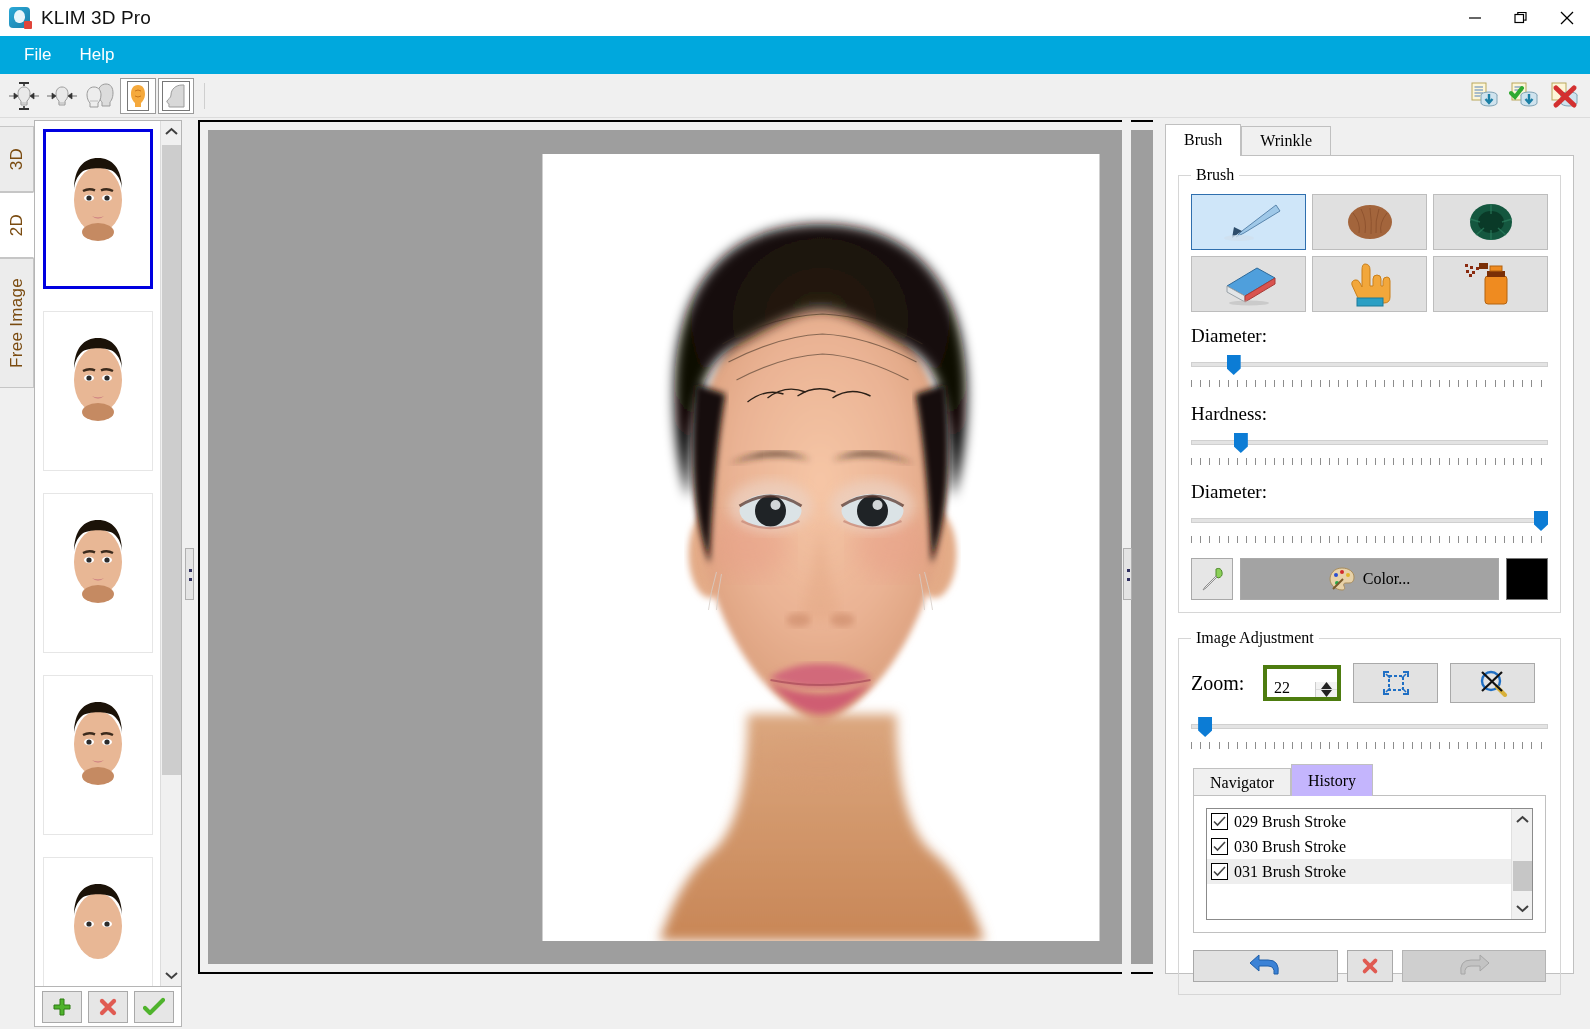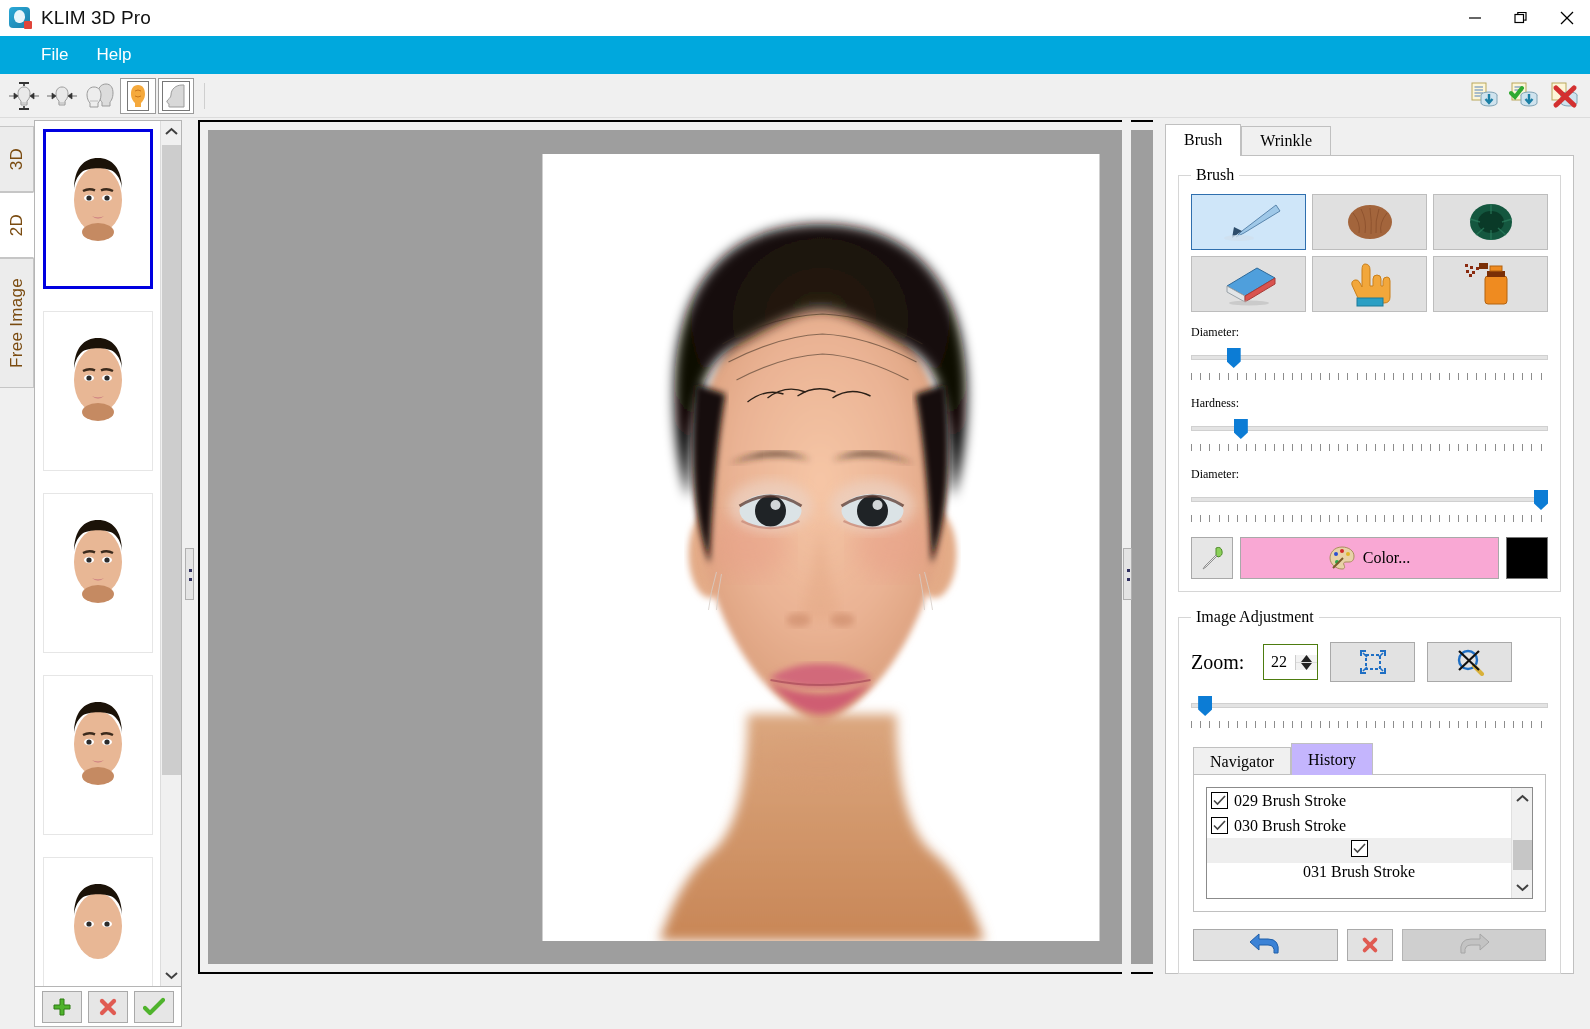--- a/index.html
+++ b/index.html
@@ -37,21 +37,21 @@
   .win-btns { position:absolute; right:0; top:0; height:36px; display:flex; }
   .win-btn {
     width:46px; height:36px; display:flex; align-items:center; justify-content:center;
     background:#fff;
   }
   .win-btn svg { display:block; }
 
   
   .menubar {
     height:38px; background:#00a8dd; display:flex; align-items:center;
-    padding-left:27px;
+    padding-left:10px;
   }
   .menu-item {
     padding:4px 14px; font-size:17px; color:#fff;
   }
 
   
   .toolbar {
     height:44px; background:#f0f0f0; display:flex; align-items:center;
     border-bottom:1px solid #dcdcdc; position:relative;
   }
@@ -181,21 +181,21 @@
   }
   fieldset.grp > legend { font-size:16px; padding:0 5px; color:#000; }
 
   .brush-grid { display:grid; grid-template-columns:repeat(3,1fr); gap:6px; margin-top:4px; }
   .brush-cell {
     height:56px; background:#e0e0e0; border:1px solid #bdbdbd;
     display:flex; align-items:center; justify-content:center; position:relative;
   }
   .brush-cell.sel { background:#cfe6f9; border:1px solid #2f6fae; }
 
-  .slabel { font-size:12px; margin:13px 0 6px 0; }
+  .slabel { font-size:19px; margin:13px 0 6px 0; }
 
   .slider { position:relative; height:26px; margin-top:2px; }
   .slider .track {
     position:absolute; left:0; right:0; top:9px; height:5px;
     background:#e3e3e3; border:1px solid #d0d0d0;
   }
   .slider .knob {
     position:absolute; top:2px; width:14px; height:20px; background:#0c7cd5;
     clip-path:polygon(0 0,100% 0,100% 68%,50% 100%,0 68%);
   }
@@ -204,30 +204,30 @@
     background-image:repeating-linear-gradient(to right,#8d8d8d 0 1px,transparent 1px 9.2px);
     background-size:100% 7px; background-repeat:no-repeat; background-position:left top;
   }
 
   .colorrow { display:flex; align-items:center; gap:7px; margin-top:12px; }
   .eyedrop {
     width:42px; height:42px; background:#e6e6e6; border:1px solid #a9a9a9;
     display:flex; align-items:center; justify-content:center;
   }
   .colorbtn {
-    flex:1; height:42px; background:#f9a8d4; border:1px solid #a9a9a9;
+    flex:1; height:42px; background:#a3a3a3; border:1px solid #a9a9a9;
     display:flex; align-items:center; justify-content:center; gap:8px; font-size:16px;
   }
   .swatch { width:42px; height:42px; border:1px solid #777; }
 
   .zoomrow { display:flex; align-items:center; gap:12px; margin-top:10px; }
   .zoomlabel { font-size:20px; width:60px; }
   .spin {
-    width:55px; height:36px; border:1px solid #4d7c0f; background:#fff;
-    display:flex; align-items:center;
+    width:78px; height:36px; border:4px solid #4d7c0f; background:#fff;
+    display:flex; align-items:flex-end;
   }
   .spin .val { flex:1; display:flex; align-items:center; padding-left:7px; font-size:16px; }
   .spin .arrows { width:22px; border-left:1px solid #cdcdcd; display:flex; flex-direction:column; background:#f2f2f2;}
   .spin .arrows div { flex:1; display:flex; align-items:center; justify-content:center; font-size:8px; }
   .spin .arrows div:first-child { border-bottom:1px solid #dcdcdc; }
   .icobtn {
     width:85px; height:40px; background:#e2e2e2; border:1px solid #a9a9a9;
     display:flex; align-items:center; justify-content:center;
   }
 
@@ -239,21 +239,21 @@
   .subtab.active { background:#c4b5fd; height:32px; position:relative; z-index:3; }
   .subtab-body {
     margin:0 14px; border:1px solid #c0c0c0; background:#fff; padding:12px;
     position:relative; top:-1px;
   }
   .histbox { border:1px solid #8b8b8b; background:#fff; height:112px; position:relative; overflow:hidden; }
   .histlist { position:absolute; left:0; top:0; right:21px; bottom:0; }
   .hitem {
     display:flex; align-items:center; gap:6px; padding:2px 4px; font-size:16px; height:25px;
   }
-  .hitem.sel { background:#eeeeee;flex-direction:column; }
+  .hitem.sel { background:#eeeeee; }
   .cbox {
     width:17px; height:17px; border:1px solid #000; background:#fff;
     display:flex; align-items:center; justify-content:center; flex:none;
   }
   .hscroll {
     position:absolute; right:0; top:0; width:21px; bottom:0; background:#f0f0f0;
     border-left:1px solid #e0e0e0;
   }
   .hscroll .arrow { position:absolute; left:0; width:21px; height:21px;
     display:flex; align-items:center; justify-content:center; color:#4a4a4a; font-size:11px; }

